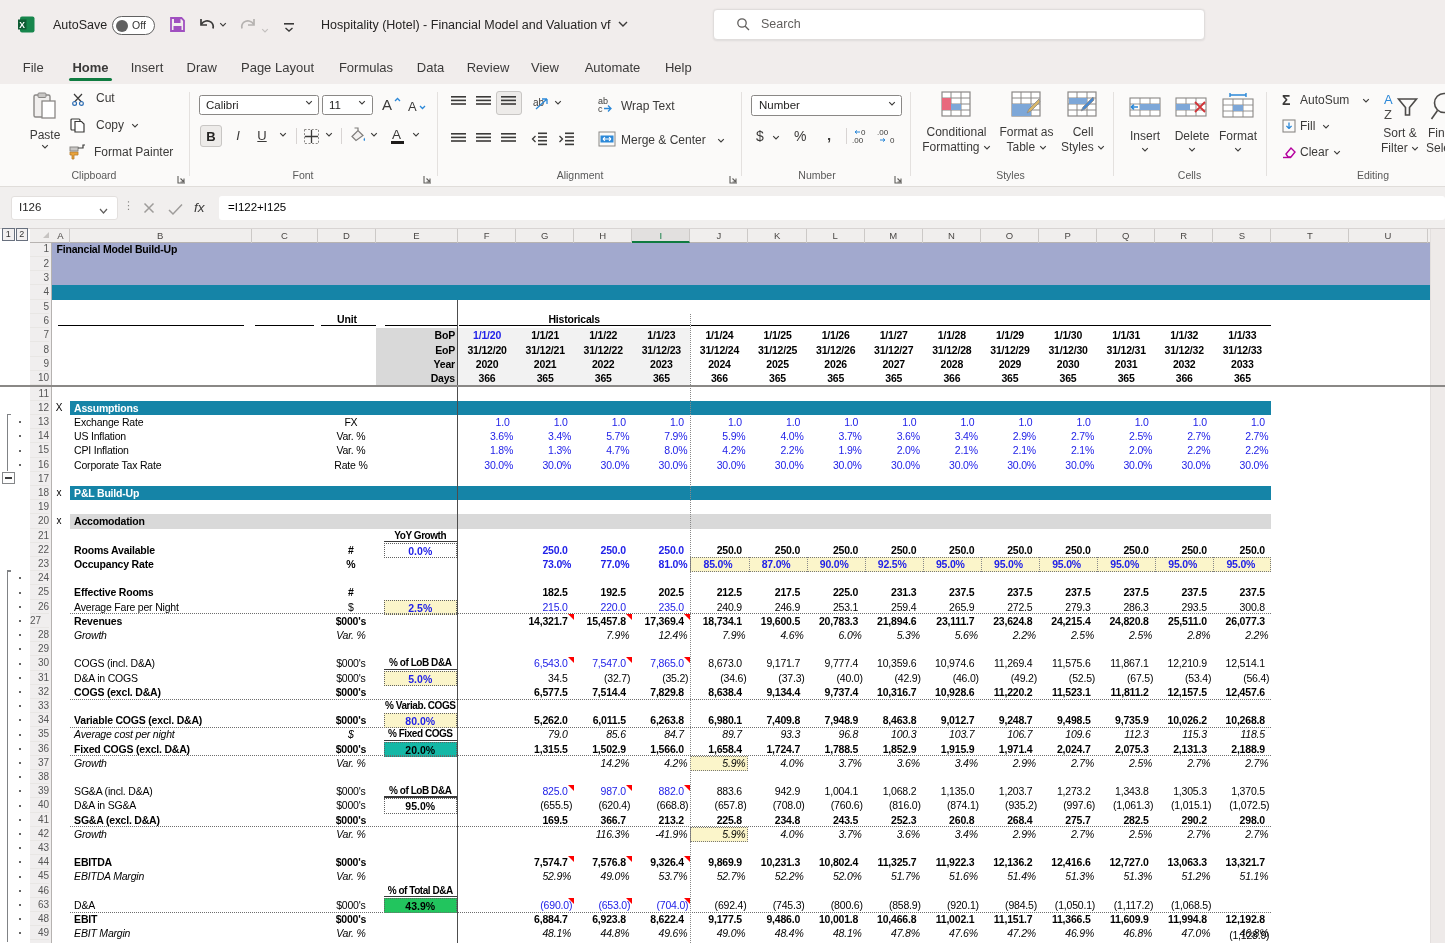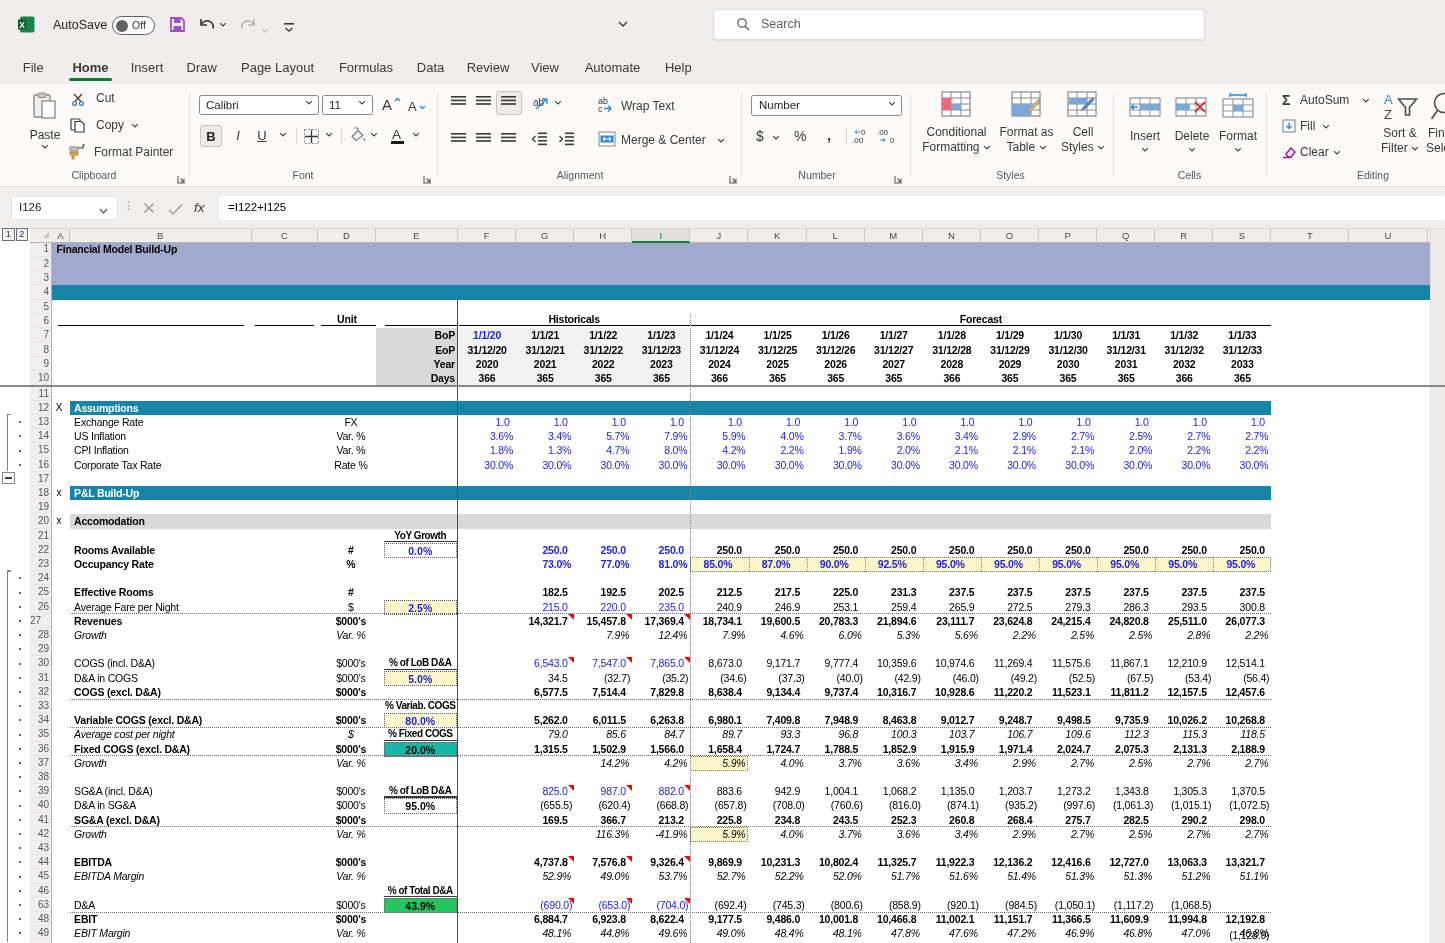--- a/index.html
+++ b/index.html
@@ -52,20 +52,21 @@
 <path d="M15 3 L15 9 L9 9" fill="none" stroke="#b5b2b0" stroke-width="1.7"></path>
 <path d="M14.7 8.2 C12.5 4.8 8 3.8 5 6.2 C3 7.8 2.4 10.2 3 12.5" fill="none" stroke="#b5b2b0" stroke-width="1.7"></path>
       </svg></div>
 <div style="left:261px;top:20px;width:10px;height:10px;"><svg width="8" height="6" viewBox="0 0 8 6">
         <path d="M1.2 1.2 L4 4 L6.8 1.2" fill="none" stroke="#c2bfbd" stroke-width="1.1"></path>
       </svg></div>
 <div style="left:283px;top:19px;width:12px;height:12px;"><svg width="12" height="12" viewBox="0 0 12 12">
 <rect x="1" y="2" width="10" height="1.6" fill="#3b3a39"></rect>
 <path d="M2.5 7 L6 10 L9.5 7" fill="none" stroke="#3b3a39" stroke-width="1.4"></path>
       </svg></div>
+<div style="left:321px;top:15px;height:20px;line-height:20px;font-size:12.5px;color:#252423;">Hospitality (Hotel) - Financial Model and Valuation vf</div>
 <div style="left:617px;top:17px;width:14px;height:16px;"><svg width="12" height="14" viewBox="0 0 12 14">
         <path d="M2 5 L6 9 L10 5" fill="none" stroke="#3b3a39" stroke-width="1.4"></path>
       </svg></div>
 <div style="left:713px;top:8.5px;width:492px;height:31px;background:#fff;border:1px solid #e0dddc;border-radius:4px;box-shadow:0 0.5px 2px rgba(0,0,0,0.08);"></div>
 <div style="left:736px;top:17px;width:15px;height:15px;"><svg width="14" height="14" viewBox="0 0 14 14">
         <circle cx="6" cy="6" r="4.2" fill="none" stroke="#605e5c" stroke-width="1.3"></circle>
         <path d="M9.2 9.2 L13 13" stroke="#605e5c" stroke-width="1.3"></path>
       </svg></div>
 <div style="left:761px;top:16px;height:17px;line-height:17px;font-size:12.5px;color:#605e5c;">Search</div>
 <div style="left:16.5px;top:57px;width:33.5px;height:22px;line-height:22px;text-align:center;font-size:13px;color:#3b3a39;">File</div>
@@ -393,21 +394,20 @@
 <div style="left:69.6px;top:514.4px;width:1201.8px;height:14.2px;background:#d9d9d9;"></div>
 <div class="lb" style="left:55px;top:242.4px;height:14.3px;line-height:14.3px;">Financial Model Build-Up</div>
 <div class="lb" style="left:72.6px;top:400.8px;height:14.2px;line-height:14.2px;color:#fff;">Assumptions</div>
 <div class="lb" style="left:72.6px;top:486px;height:14.2px;line-height:14.2px;color:#fff;">P&amp;L Build-Up</div>
 <div class="lb" style="left:72.6px;top:514.4px;height:14.2px;line-height:14.2px;">Accomodation</div>
 <div style="left:52px;top:400.8px;width:14px;height:14.2px;line-height:14.2px;text-align:center;font-size:10px;">X</div>
 <div style="left:52px;top:486px;width:14px;height:14.2px;line-height:14.2px;text-align:center;font-size:10px;">x</div>
 <div style="left:52px;top:514.4px;width:14px;height:14.2px;line-height:14.2px;text-align:center;font-size:10px;">x</div>
 <div class="ncb" style="left:318px;top:311.9px;width:57.8px;height:14.3px;line-height:14.3px;">Unit</div>
 <div class="ncb" style="left:458px;top:311.9px;width:232.4px;height:14.3px;line-height:14.3px;">Historicals</div>
-<div class="ncb" style="left:690.4px;top:311.9px;width:581px;height:14.3px;line-height:14.3px;">Forecast</div>
 <div style="left:58px;top:325px;width:186.4px;height:1.4px;background:#000;"></div>
 <div style="left:254.5px;top:325px;width:59.3px;height:1.4px;background:#000;"></div>
 <div style="left:321px;top:325px;width:54.8px;height:1.4px;background:#000;"></div>
 <div style="left:384.6px;top:325px;width:72.4px;height:1.4px;background:#000;"></div>
 <div style="left:458.8px;top:325px;width:230.8px;height:1.4px;background:#000;"></div>
 <div style="left:691.2px;top:325px;width:579.4px;height:1.4px;background:#000;"></div>
 <div class="nb" style="left:375.8px;top:328.2px;width:82.2px;height:14.3px;line-height:14.3px;padding-right:3px;box-sizing:border-box;">BoP</div>
 <div class="nb" style="left:375.8px;top:342.5px;width:82.2px;height:14.3px;line-height:14.3px;padding-right:3px;box-sizing:border-box;">EoP</div>
 <div class="nb" style="left:375.8px;top:356.8px;width:82.2px;height:14.3px;line-height:14.3px;padding-right:3px;box-sizing:border-box;">Year</div>
 <div class="nb" style="left:375.8px;top:371.1px;width:82.2px;height:14.3px;line-height:14.3px;padding-right:3px;box-sizing:border-box;">Days</div>
@@ -825,21 +825,21 @@
 <div class="ni" style="left:690.4px;top:826.8px;width:58.1px;height:14.2px;line-height:14.2px;padding-right:3px;box-sizing:border-box;">5.9%</div>
 <div class="ni" style="left:748.5px;top:826.8px;width:58.1px;height:14.2px;line-height:14.2px;padding-right:3px;box-sizing:border-box;">4.0%</div>
 <div class="ni" style="left:806.6px;top:826.8px;width:58.1px;height:14.2px;line-height:14.2px;padding-right:3px;box-sizing:border-box;">3.7%</div>
 <div class="ni" style="left:864.7px;top:826.8px;width:58.1px;height:14.2px;line-height:14.2px;padding-right:3px;box-sizing:border-box;">3.6%</div>
 <div class="ni" style="left:922.8px;top:826.8px;width:58.1px;height:14.2px;line-height:14.2px;padding-right:3px;box-sizing:border-box;">3.4%</div>
 <div class="ni" style="left:980.9px;top:826.8px;width:58.1px;height:14.2px;line-height:14.2px;padding-right:3px;box-sizing:border-box;">2.9%</div>
 <div class="ni" style="left:1039px;top:826.8px;width:58.1px;height:14.2px;line-height:14.2px;padding-right:3px;box-sizing:border-box;">2.7%</div>
 <div class="ni" style="left:1097.1px;top:826.8px;width:58.1px;height:14.2px;line-height:14.2px;padding-right:3px;box-sizing:border-box;">2.5%</div>
 <div class="ni" style="left:1155.2px;top:826.8px;width:58.1px;height:14.2px;line-height:14.2px;padding-right:3px;box-sizing:border-box;">2.7%</div>
 <div class="ni" style="left:1213.3px;top:826.8px;width:58.1px;height:14.2px;line-height:14.2px;padding-right:3px;box-sizing:border-box;">2.7%</div>
-<div class="nb" style="left:516.1px;top:855.2px;width:58.1px;height:14.2px;line-height:14.2px;padding-right:6.5px;box-sizing:border-box;">4,737.8</div>
+<div class="nb" style="left:516.1px;top:855.2px;width:58.1px;height:14.2px;line-height:14.2px;padding-right:6.5px;box-sizing:border-box;">7,574.7</div>
 <div class="nb" style="left:574.2px;top:855.2px;width:58.1px;height:14.2px;line-height:14.2px;padding-right:6.5px;box-sizing:border-box;">7,576.8</div>
 <div class="nb" style="left:632.3px;top:855.2px;width:58.1px;height:14.2px;line-height:14.2px;padding-right:6.5px;box-sizing:border-box;">9,326.4</div>
 <div class="tri" style="left:567.7px;top:855.7px;"></div>
 <div class="tri" style="left:625.8px;top:855.7px;"></div>
 <div class="tri" style="left:683.9px;top:855.7px;"></div>
 <div class="nb" style="left:690.4px;top:855.2px;width:58.1px;height:14.2px;line-height:14.2px;padding-right:6.5px;box-sizing:border-box;">9,869.9</div>
 <div class="nb" style="left:748.5px;top:855.2px;width:58.1px;height:14.2px;line-height:14.2px;padding-right:6.5px;box-sizing:border-box;">10,231.3</div>
 <div class="nb" style="left:806.6px;top:855.2px;width:58.1px;height:14.2px;line-height:14.2px;padding-right:6.5px;box-sizing:border-box;">10,802.4</div>
 <div class="nb" style="left:864.7px;top:855.2px;width:58.1px;height:14.2px;line-height:14.2px;padding-right:6.5px;box-sizing:border-box;">11,325.7</div>
 <div class="nb" style="left:922.8px;top:855.2px;width:58.1px;height:14.2px;line-height:14.2px;padding-right:6.5px;box-sizing:border-box;">11,922.3</div>

